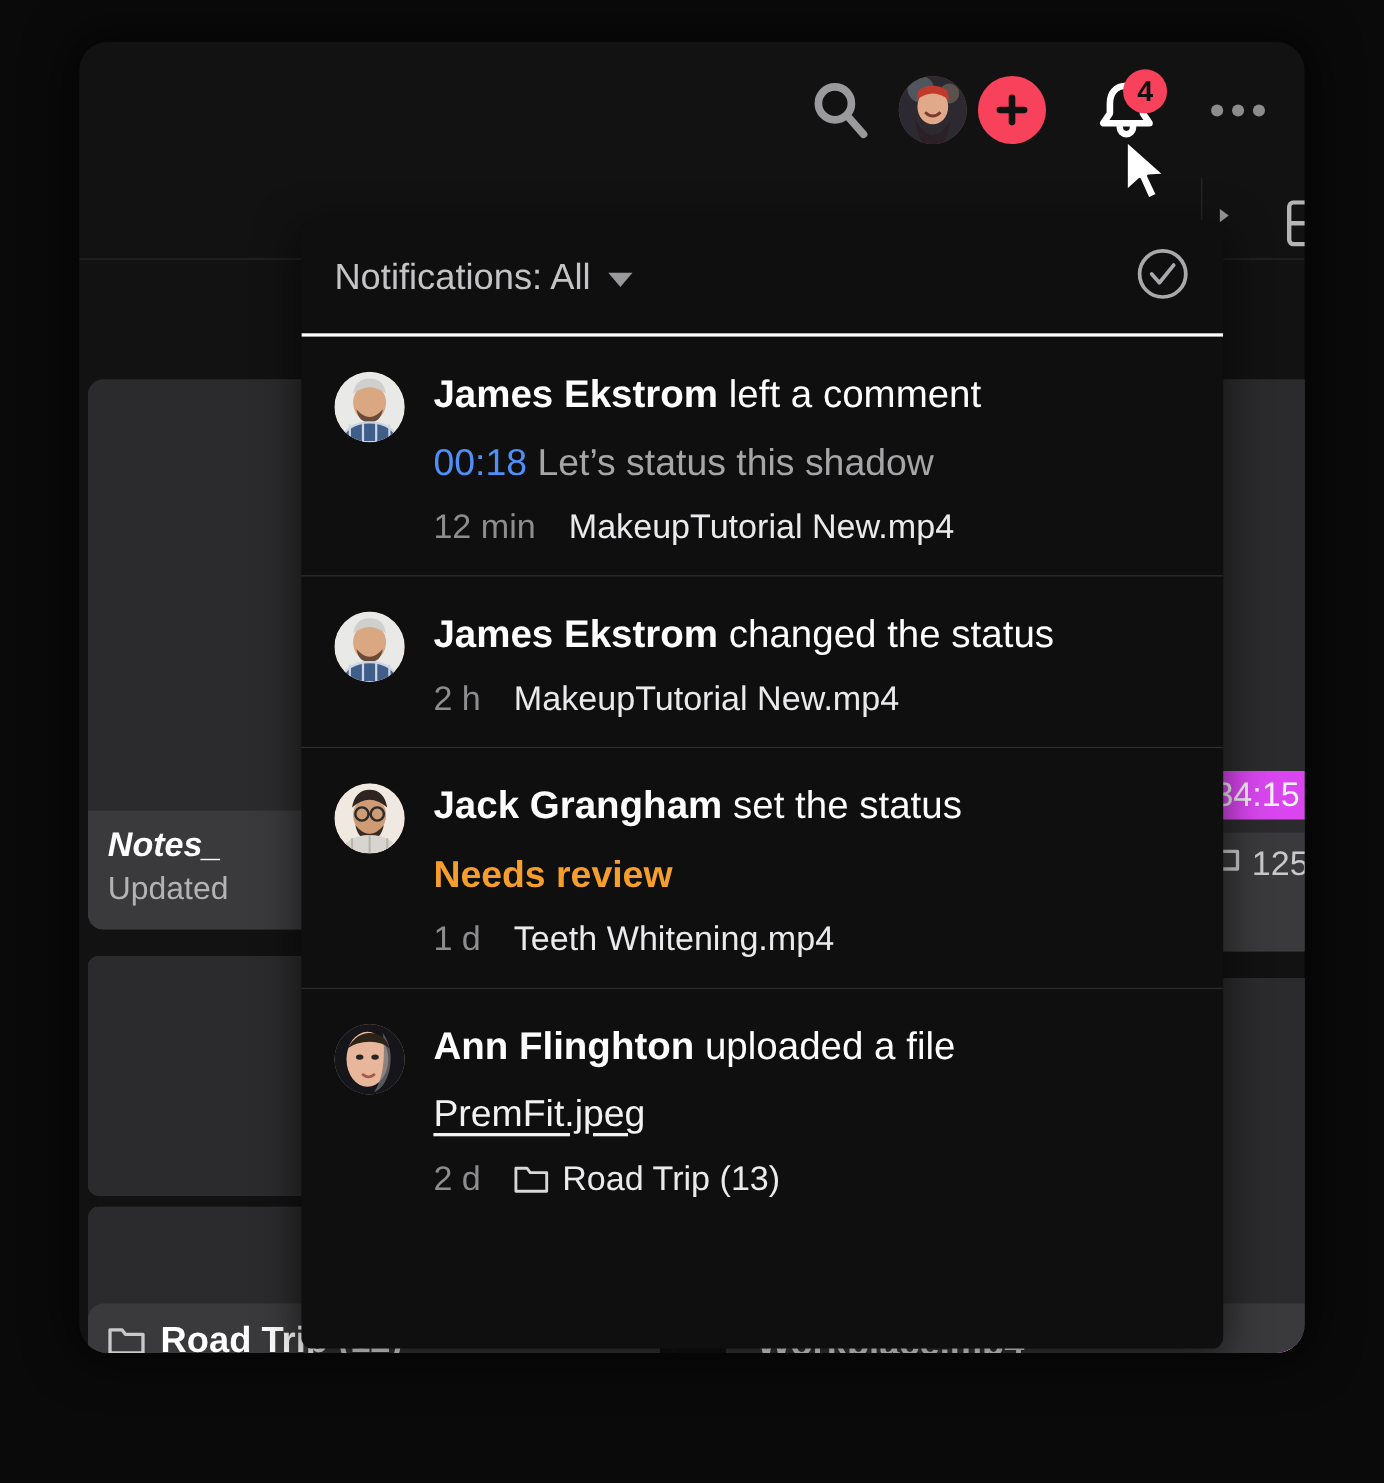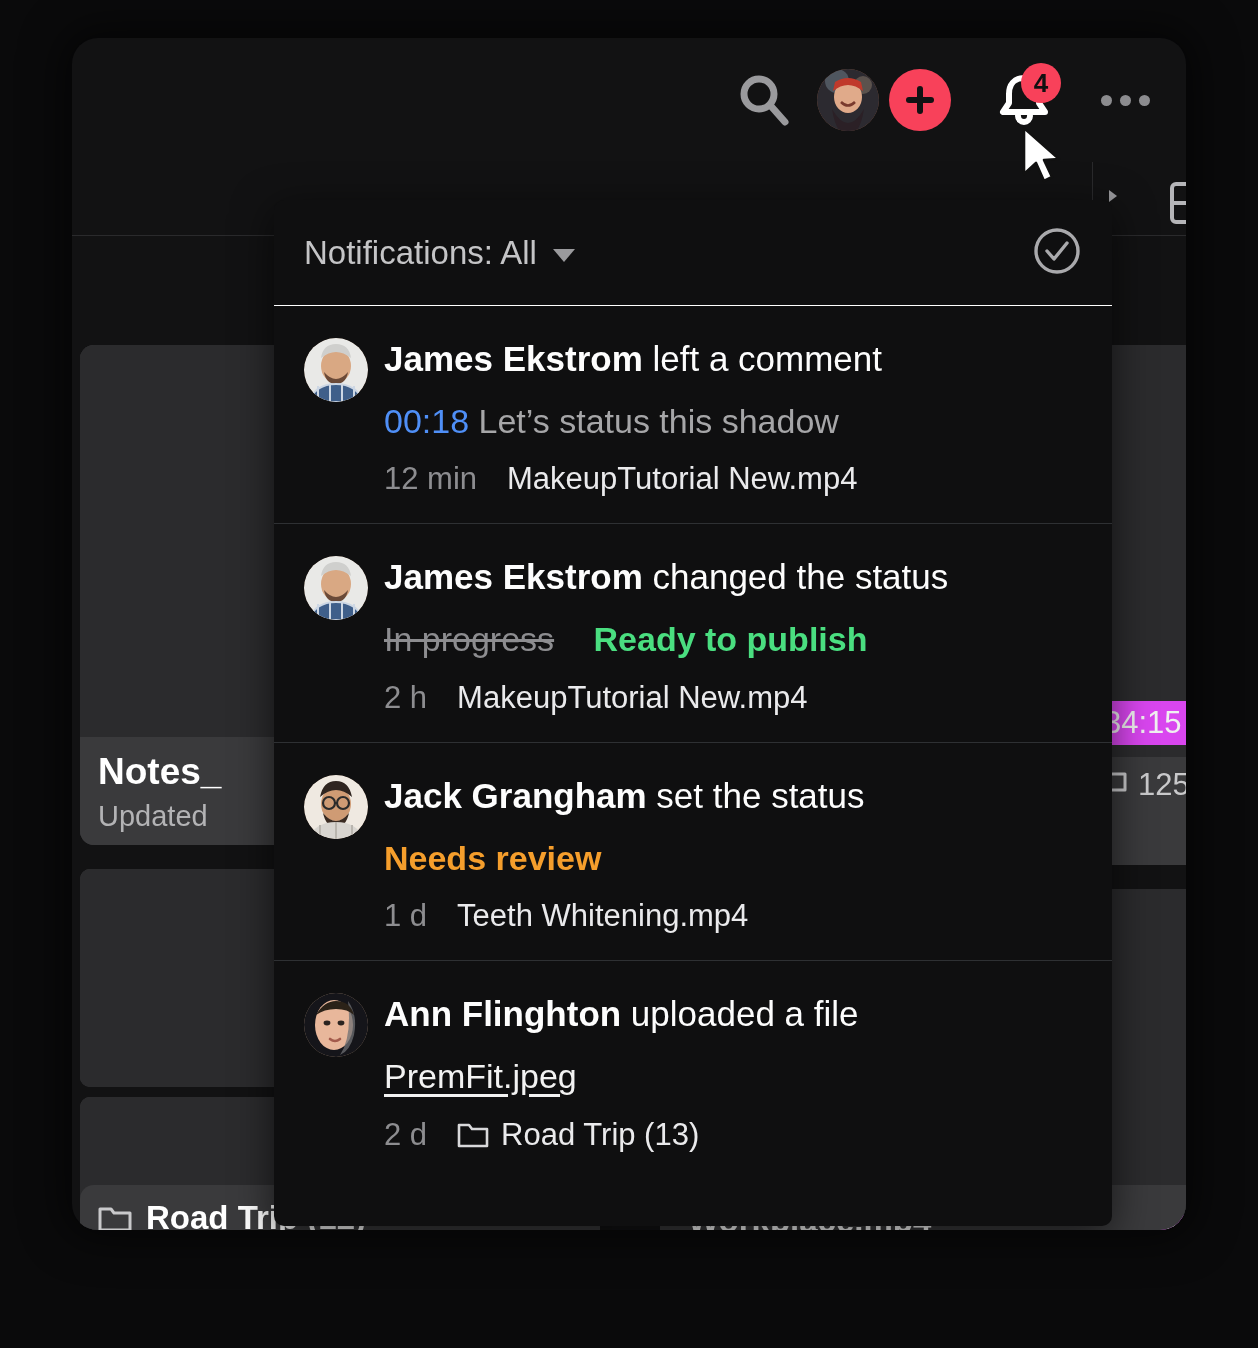--- a/index.html
+++ b/index.html
@@ -150,24 +150,25 @@
   .card .meta {
     position: absolute;
     left: 0; right: 0; bottom: 0;
     height: 108px;
     background: #3a3a3c;
     padding: 10px 18px 0 18px;
     box-sizing: border-box;
   }
   .card .title {
     color: #fff;
-    font-size: 37px;
+    font-size: 31px;
     font-weight: bold;
     white-space: nowrap;
     line-height: 1.35;
+    font-style: italic;
   }
   .card .sub {
     color: #b3b3b5;
     font-size: 29px;
     white-space: nowrap;
     line-height: 1.35;
   }
   .duration {
     position: absolute;
     bottom: 10px;
@@ -219,40 +220,40 @@
     box-shadow: 0 10px 40px rgba(0,0,0,0.6);
     overflow: hidden;
   }
   .notif-header {
     height: 106px;
     display: flex;
     align-items: center;
     justify-content: space-between;
     padding: 0 30px 0 30px;
     box-sizing: border-box;
-    border-bottom: 1px solid #ffffff;
+    border-bottom: 3px solid #ffffff;
   }
   .notif-filter {
     display: flex;
     align-items: center;
     gap: 16px;
     color: #c4c4c6;
     font-size: 33px;
   }
   .caret-down {
     width: 0; height: 0;
     border-left: 11px solid transparent;
     border-right: 11px solid transparent;
     border-top: 13px solid #9a9a9d;
     margin-top: 5px;
   }
   .notif-list { }
   .notif-item {
     display: flex;
-    gap: 16px;
+    gap: 26px;
     padding: 28px 30px 26px 30px;
     box-sizing: border-box;
     border-bottom: 1px solid #2e3033;
   }
   .notif-item:last-child { border-bottom: none; }
   .notif-avatar {
     width: 64px; height: 64px;
     border-radius: 50%;
     flex: none;
     margin-top: 4px;
@@ -508,24 +509,20 @@
                 <line x1="14" y1="48" x2="14" y2="64" stroke="#cdd7e4" stroke-width="2"></line>
                 <line x1="26" y1="46" x2="26" y2="64" stroke="#cdd7e4" stroke-width="2"></line>
                 <line x1="38" y1="46" x2="38" y2="64" stroke="#cdd7e4" stroke-width="2"></line>
                 <line x1="50" y1="48" x2="50" y2="64" stroke="#cdd7e4" stroke-width="2"></line>
               </g>
             </svg>
           </div>
           <div class="notif-body">
             <div class="line-1">
               <span class="actor">James Ekstrom</span><span class="verb"> changed the status</span>
-            </div>
-            <div class="line-2">
-              <span class="status-old">In progress</span>
-              <span class="status-green">Ready to publish</span>
             </div>
             <div class="line-3">
               <span class="age">2 h</span>
               <span class="target">
                 <span>MakeupTutorial New.mp4</span>
               </span>
             </div>
           </div>
         </div>
 

